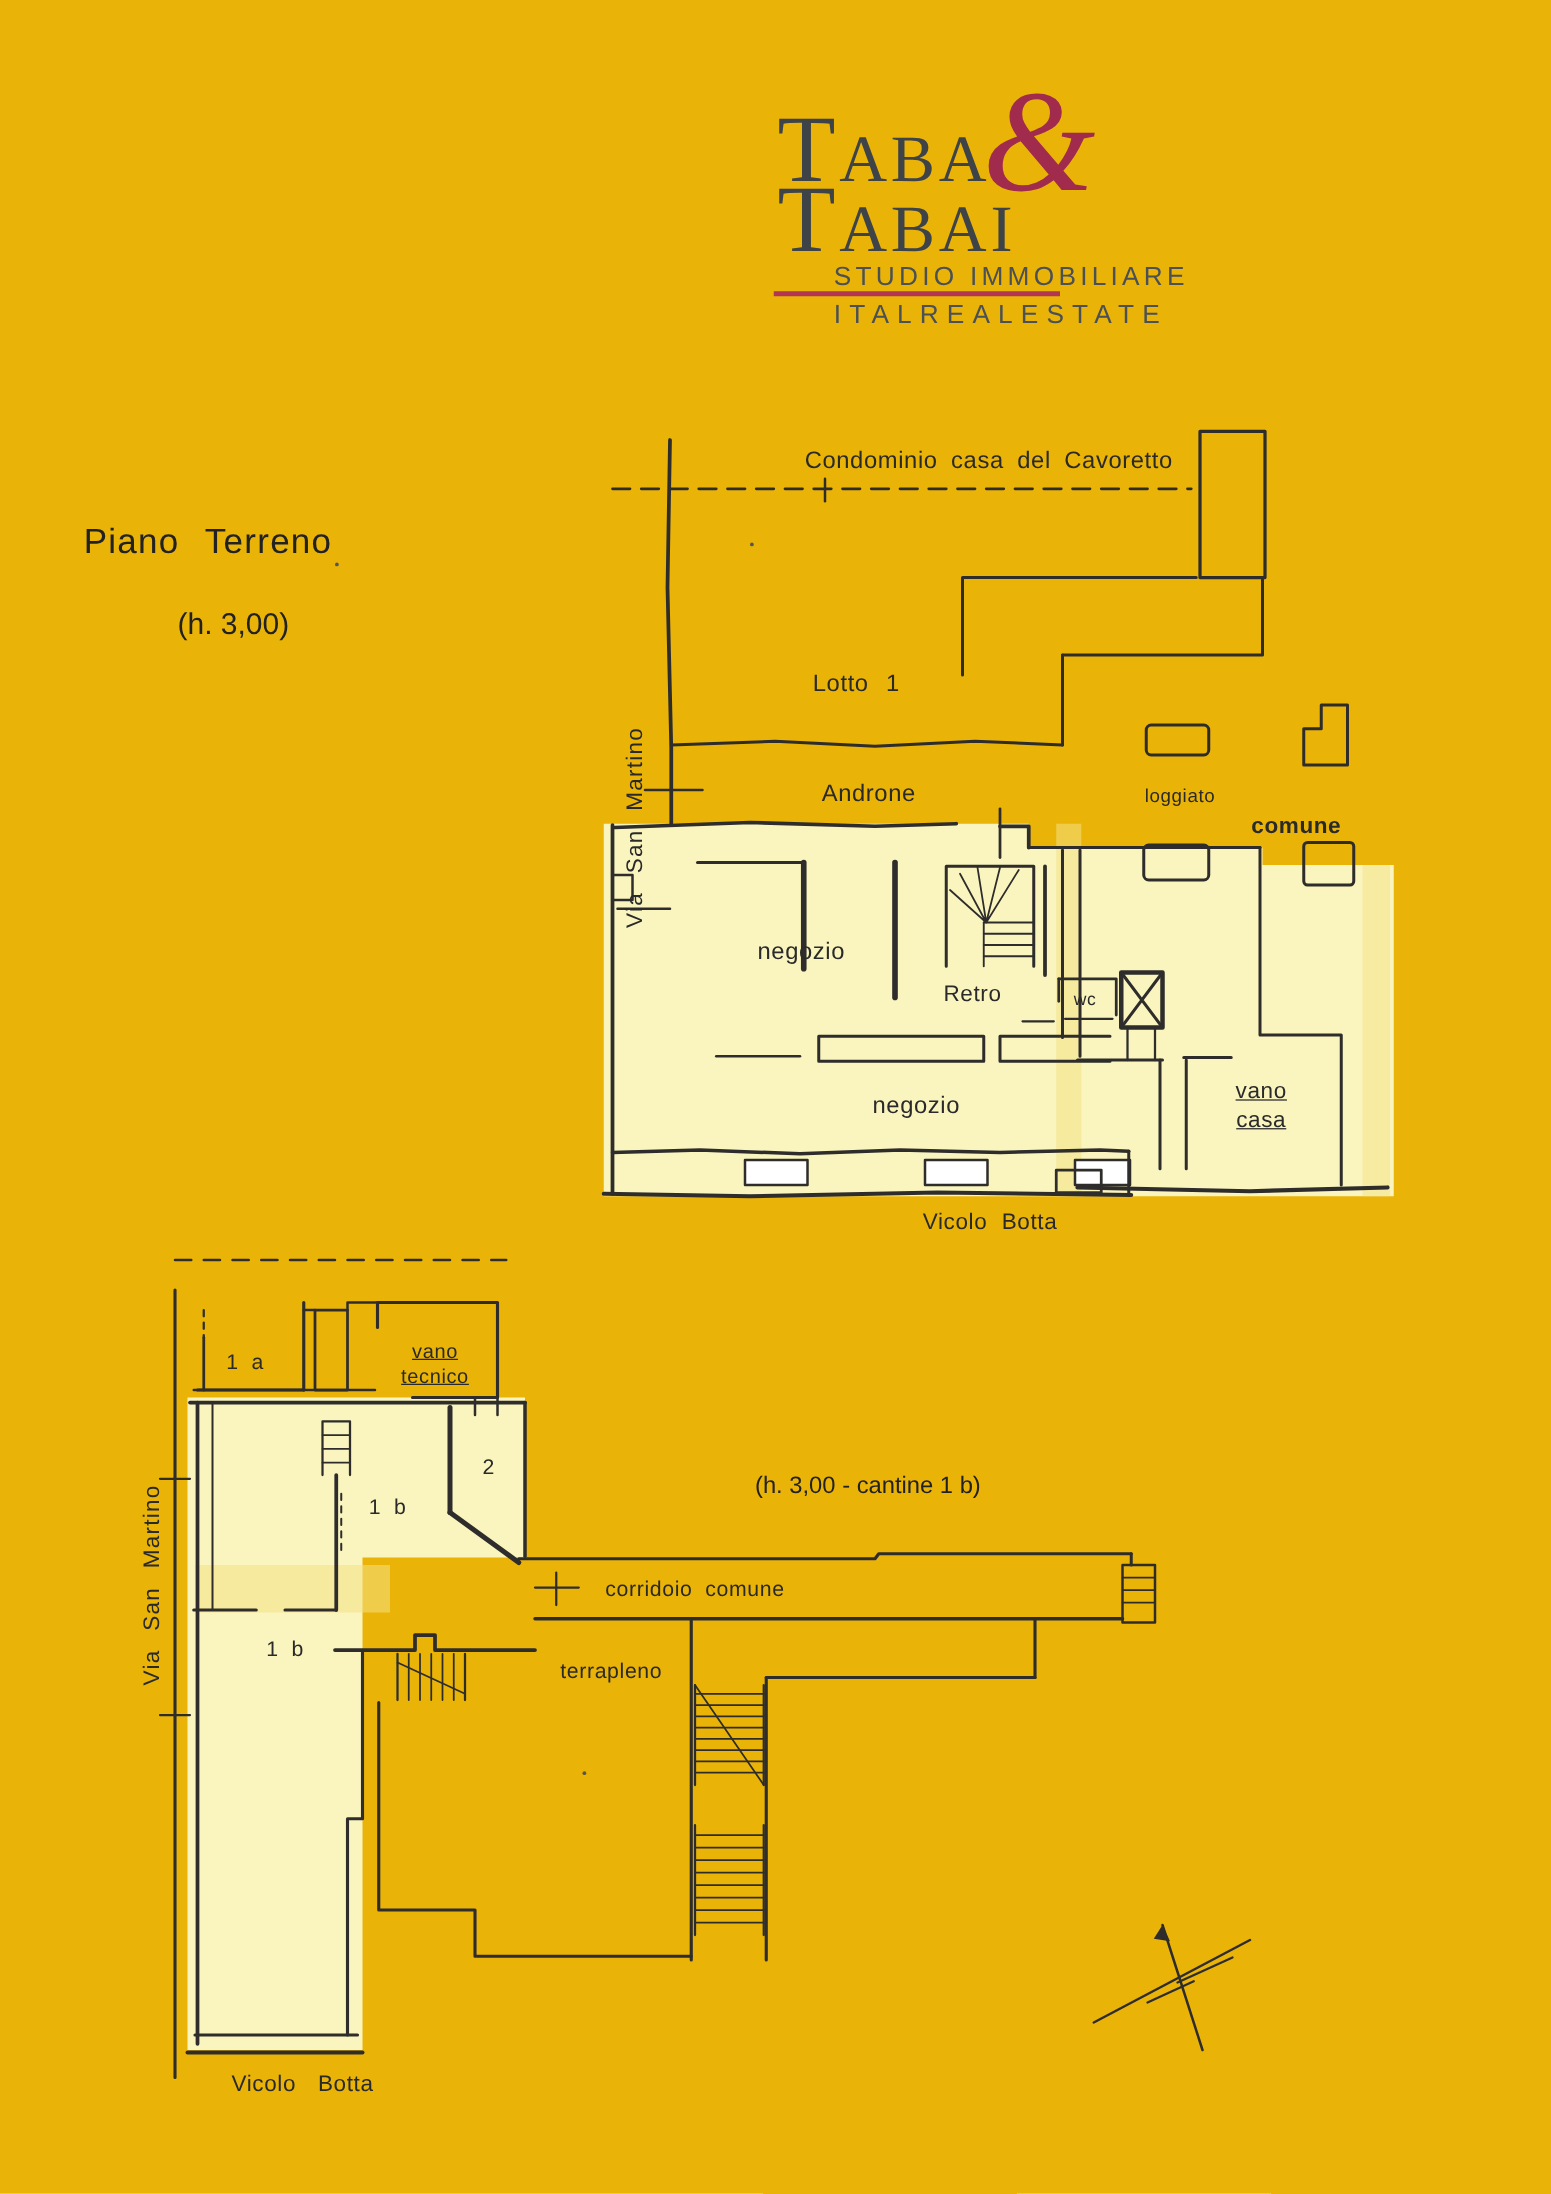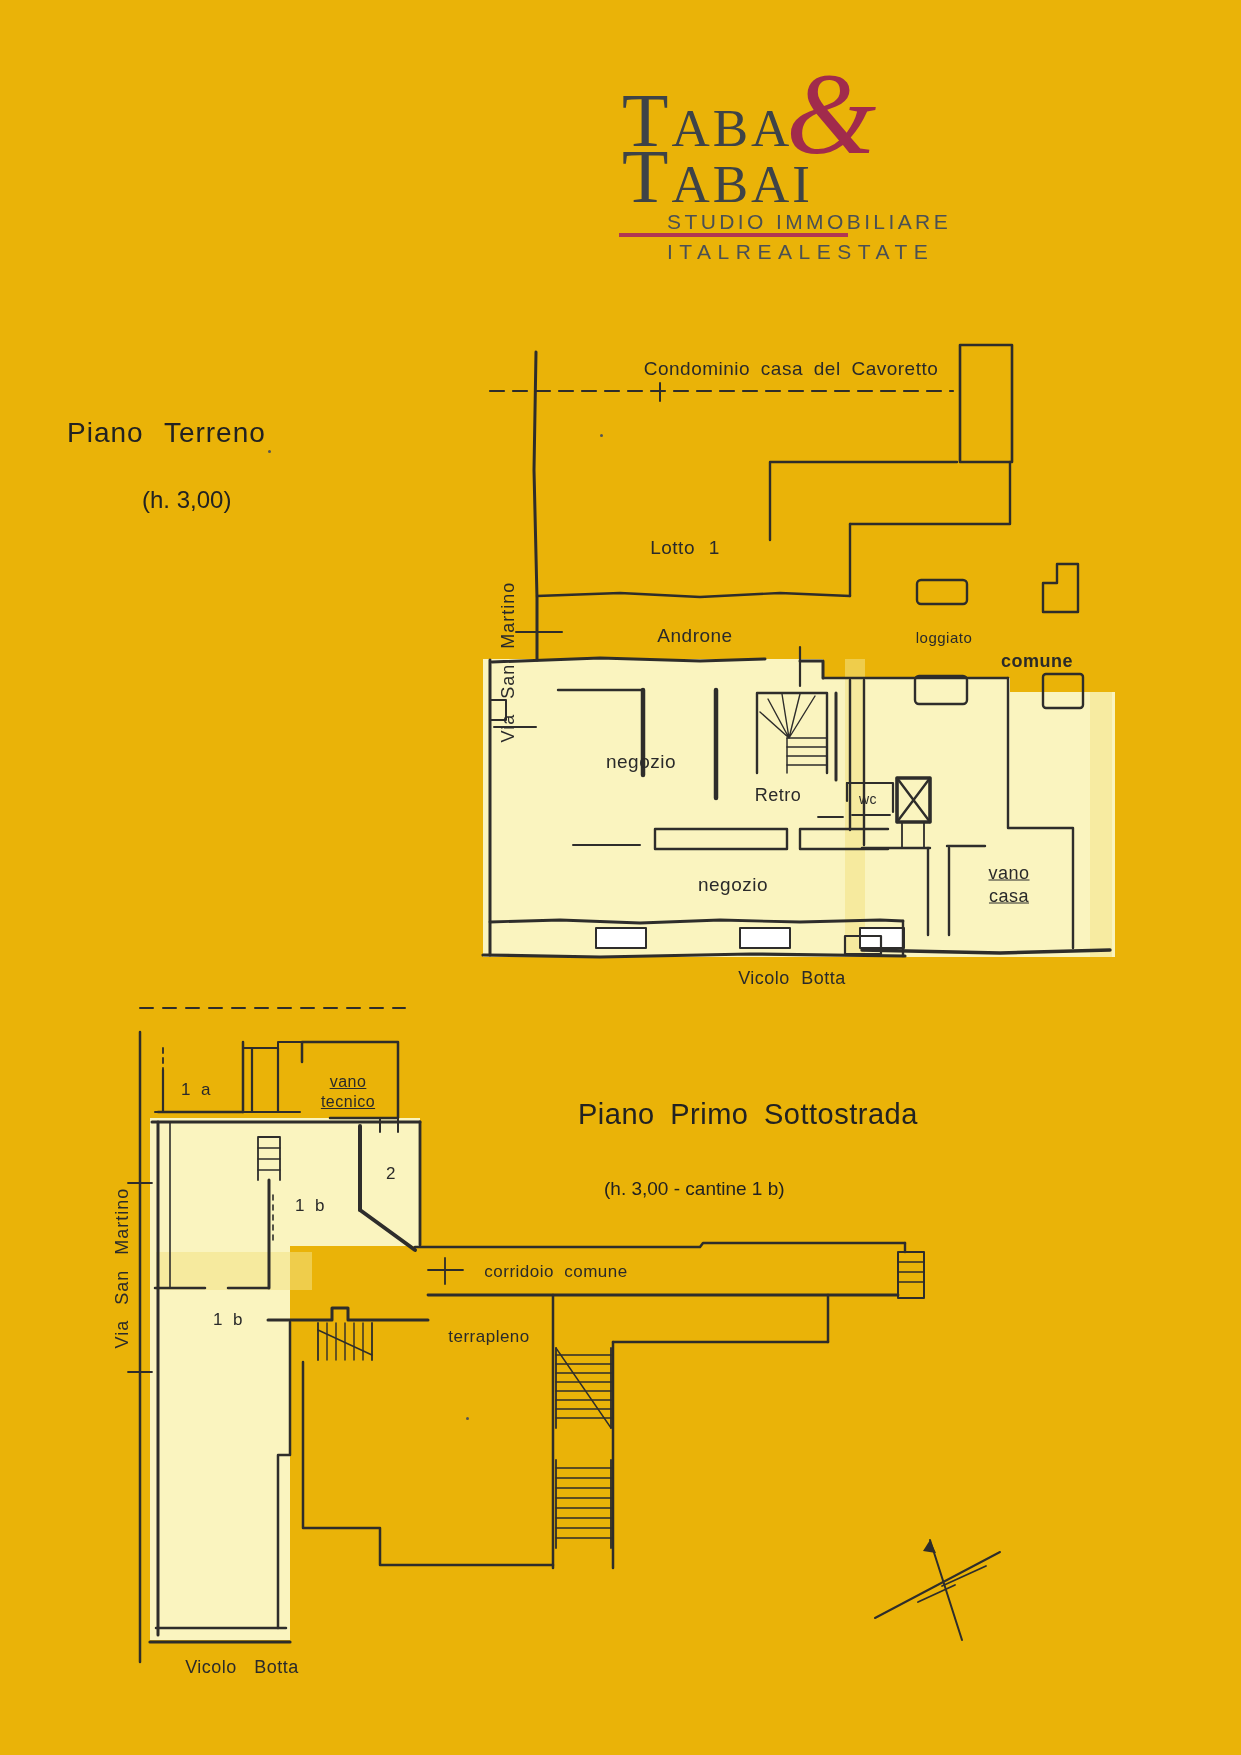--- a/index.html
+++ b/index.html
@@ -49,21 +49,20 @@
     <div class="logo-line" style="left:622px;top:82px;">Taba</div>
     <div class="logo-line" style="left:622px;top:138px;">Tabai</div>
     <div class="logo-amp">&amp;</div>
     <div class="logo-sub logo-sub1">STUDIO IMMOBILIARE</div>
     <div class="logo-rule"></div>
     <div class="logo-sub logo-sub2">ITALREALESTATE</div>
   </div>
 
   <div class="heading h-terreno">Piano Terreno</div>
   <div class="heading h-hnote">(h. 3,00)</div>
-  <div class="heading h-sottostrada">Piano Primo Sottostrada</div>
   <div class="heading h-hnote2">(h. 3,00 - cantine  1 b)</div>
 
   <svg class="abs" style="left:0;top:0;" width="1241" height="1755" viewBox="0 0 1241 1755">
     <g fill="none" stroke="#2e2d2b" stroke-linecap="round" stroke-linejoin="round">
 
       <g stroke="none">
         <path d="M483 659 L823 659 L823 678 L1010 678 L1010 692 L1115 692 L1115 957 L483 957 Z" fill="#faf4bf"></path>
         <rect x="845" y="659" width="20" height="298" fill="#f3e184" opacity="0.55"></rect>
         <rect x="1090" y="692" width="22" height="265" fill="#f3e184" opacity="0.5"></rect>
       </g>

